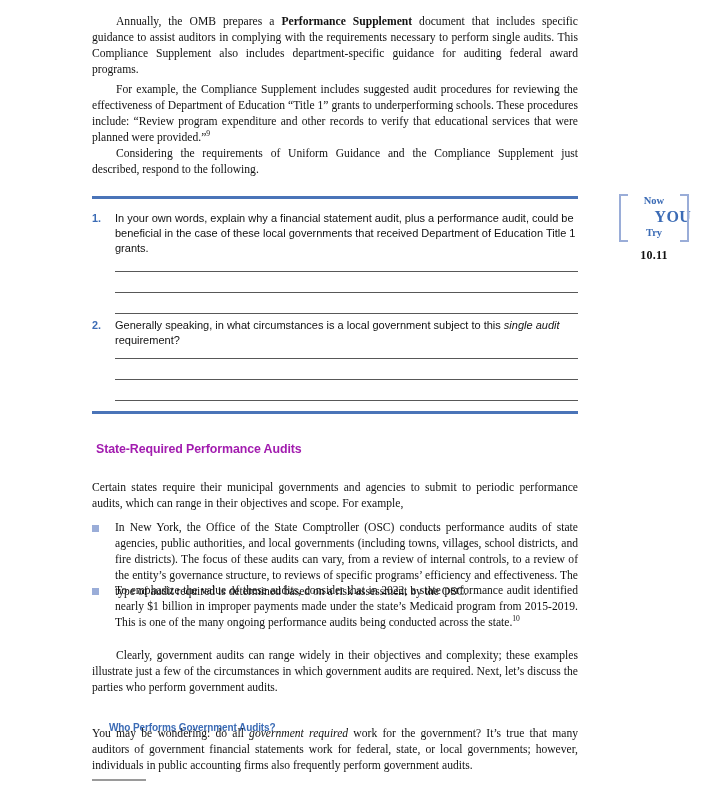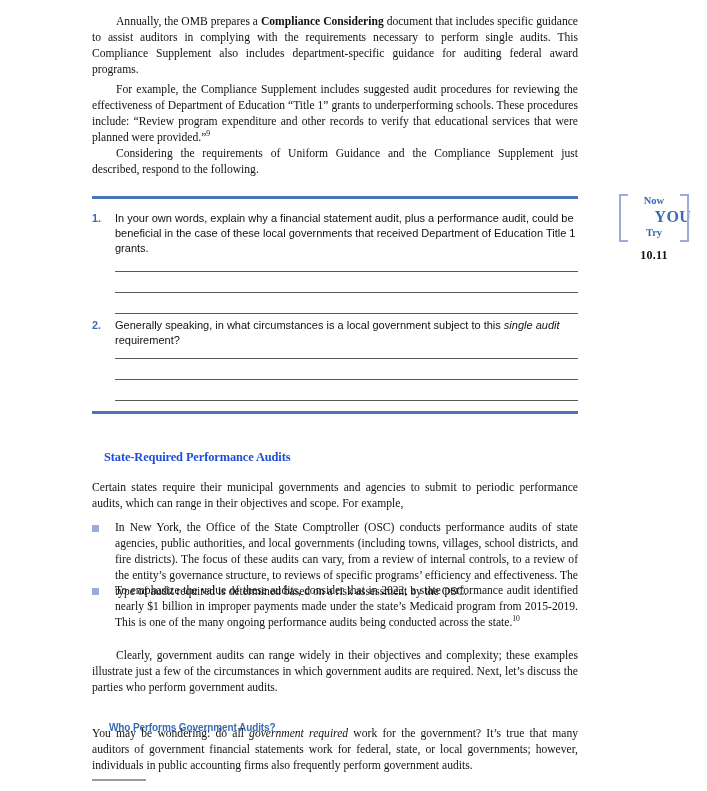--- a/index.html
+++ b/index.html
@@ -140,25 +140,25 @@
     width: 463px;
     height: 0;
     border-top: 1px solid #585858;
   }
 
   
   h3.head-black {
     position: absolute;
     left: 92px;
     width: 486px;
-    margin: 12px;
-    font-family: Liberation Serif, serif;
+    margin: 4px;
+    font-family: Liberation Sans, sans-serif;
     font-size: 12.4px;
     font-weight: bold;
-    color: #1d4ed8;
+    color: #a21caf;
     line-height: 15px;
     letter-spacing: -0.1px;
   }
   h3.head-blue {
     position: absolute;
     left: 92px;
     width: 486px;
     margin: 17px;
     font-family: "Liberation Sans", sans-serif;
     font-size: 10px;
@@ -203,21 +203,21 @@
     height: 0;
     border-top: 2px solid #9a9a9a;
   }
 </style>
 </head>
 <body>
 
 <div class="page">
 
   <div class="col" style="top:14px;">
-    <p class="body"><span>Annually, the OMB prepares a </span><b>Compliance Considering</b><span> document that includes specific guidance to assist auditors in complying with the requirements necessary to perform single audits. This Compliance Supplement also includes department-specific guidance for auditing federal award programs.</span></p>
+    <p class="body"><span>Annually, the OMB prepares a </span><b>Performance Supplement</b><span> document that includes specific guidance to assist auditors in complying with the requirements necessary to perform single audits. This Compliance Supplement also includes department-specific guidance for auditing federal award programs.</span></p>
   </div>
 
   <div class="col" style="top:82px;">
     <p class="body"><span>For example, the Compliance Supplement includes suggested audit procedures for reviewing the effectiveness of Department of Education “Title 1” grants to underperforming schools. These procedures include: “Review program expenditure and other records to verify that educational services that were planned were provided.”</span><sup class="fn">9</sup></p>
   </div>
 
   <div class="col" style="top:146px;">
     <p class="body">Considering the requirements of Uniform Guidance and the Compliance Supplement just described, respond to the following.</p>
   </div>
 

